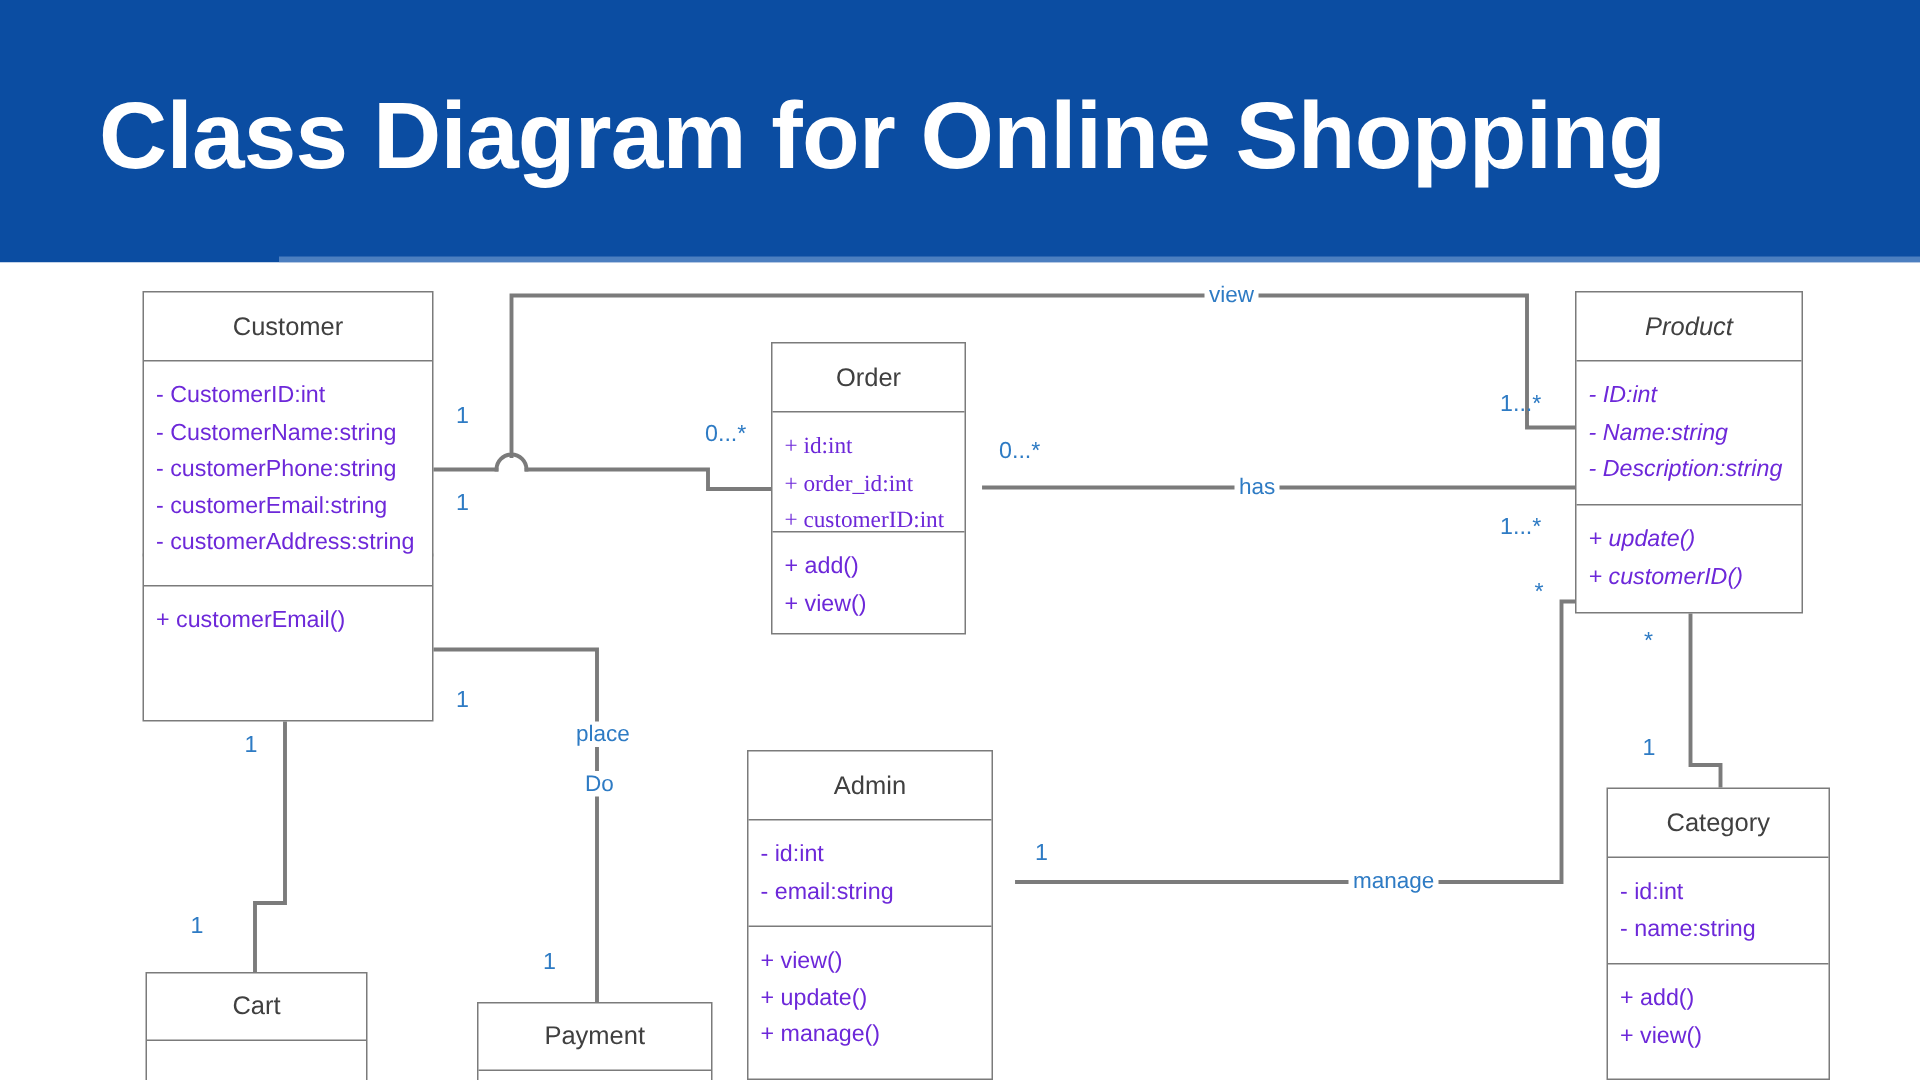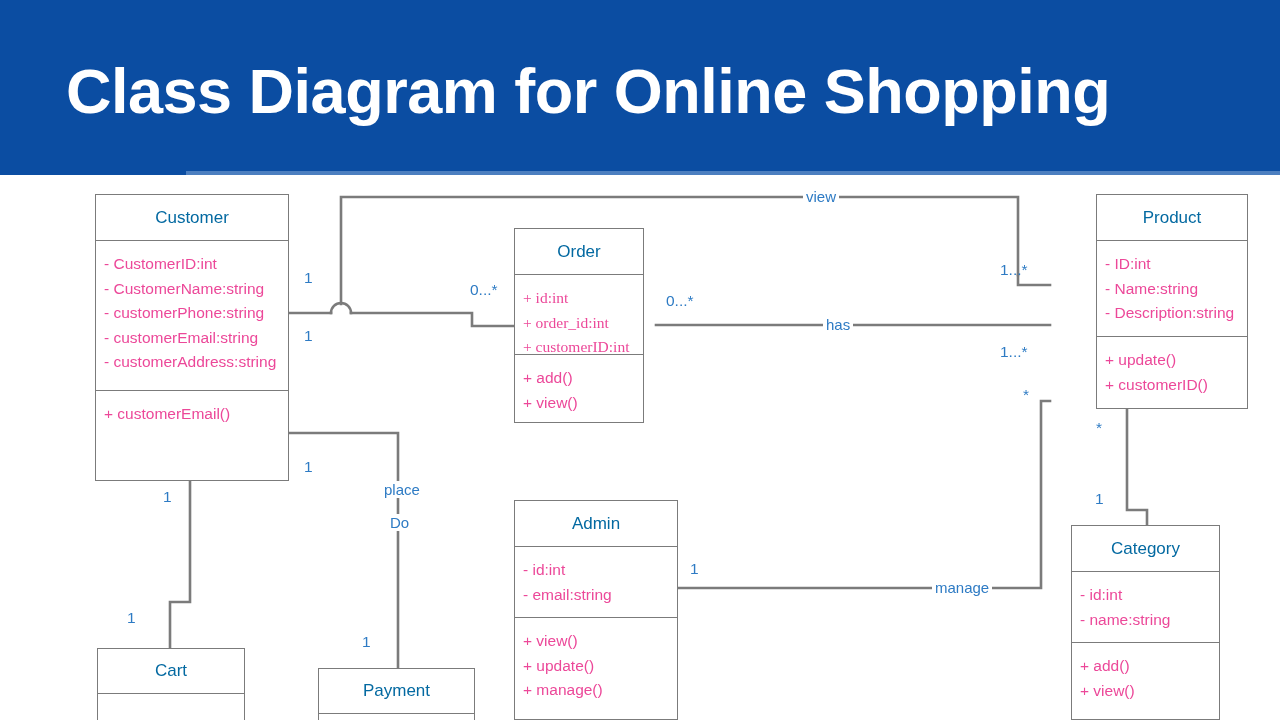--- a/index.html
+++ b/index.html
@@ -70,32 +70,32 @@
   .class-box {
     position: absolute;
     box-sizing: border-box;
     border: 1.6px solid #7b7b7b;
     background: #ffffff;
     z-index: 5;
   }
   .class-name {
     box-sizing: border-box;
     text-align: center;
-    color: #0369a1;
+    color: #404040;
     font-family: "Liberation Sans", sans-serif;
     font-size: 17px;
     border-bottom: 1.6px solid #7b7b7b;
     display: flex;
     align-items: center;
     justify-content: center;
   }
   .class-section {
     box-sizing: border-box;
     padding: 11px 8px 10px 8px;
-    color: #ec4899;
+    color: #6d28d9;
     font-family: "Liberation Sans", sans-serif;
     font-size: 15.5px;
     line-height: 24.6px;
   }
   .class-section.divided {
     border-bottom: 1.6px solid #7b7b7b;
   }
   .class-section .member {
     white-space: nowrap;
   }
@@ -190,34 +190,34 @@
         <div class="member">+ id:int</div>
         <div class="member">+ order_id:int</div>
         <div class="member">+ customerID:int</div>
       </div>
       <div class="class-section" style="height:69px;">
         <div class="member">+ add()</div>
         <div class="member">+ view()</div>
       </div>
     </div>
 
-    <div class="class-box" style="left:1096px; top:19px; width:152px; height:215px;">
+    <div class="class-box" style="left:1050px; top:19px; width:152px; height:215px;font-style:italic;">
       <div class="class-name" style="height:46px;">Product</div>
       <div class="class-section divided" style="height:96px;">
         <div class="member">- ID:int</div>
         <div class="member">- Name:string</div>
         <div class="member">- Description:string</div>
       </div>
       <div class="class-section" style="height:71px;">
         <div class="member">+ update()</div>
         <div class="member">+ customerID()</div>
       </div>
     </div>
 
-    <div class="class-box" style="left:514px; top:325px; width:164px; height:220px;">
+    <div class="class-box" style="left:498px; top:325px; width:164px; height:220px;">
       <div class="class-name" style="height:46px;">Admin</div>
       <div class="class-section divided" style="height:71px;">
         <div class="member">- id:int</div>
         <div class="member">- email:string</div>
       </div>
       <div class="class-section" style="height:101px;">
         <div class="member">+ view()</div>
         <div class="member">+ update()</div>
         <div class="member">+ manage()</div>
       </div>
@@ -242,21 +242,21 @@
 
     <div class="class-box" style="left:318px; top:493px; width:157px; height:100px;">
       <div class="class-name" style="height:45px;">Payment</div>
       <div class="class-section" style="height:55px;"></div>
     </div>
 
     <div class="edge-label" style="left:381px; top:306px;">place</div>
     <div class="edge-label" style="left:803px; top:13px;">view</div>
     <div class="edge-label" style="left:823px; top:141px;">has</div>
     <div class="edge-label" style="left:387px; top:339px;">Do</div>
-    <div class="edge-label" style="left:932px; top:404px;">manage</div>
+    <div class="edge-label" style="left:899px; top:404px;">manage</div>
 
     <div class="mult-label" style="left:304px; top:94px;">1</div>
     <div class="mult-label" style="left:304px; top:152px;">1</div>
     <div class="mult-label" style="left:470px; top:106px;">0...*</div>
     <div class="mult-label" style="left:666px; top:117px;">0...*</div>
     <div class="mult-label" style="left:1000px; top:86px;">1...*</div>
     <div class="mult-label" style="left:1000px; top:168px;">1...*</div>
     <div class="mult-label" style="left:1023px; top:211px;">*</div>
     <div class="mult-label" style="left:1096px; top:244px;">*</div>
     <div class="mult-label" style="left:1095px; top:315px;">1</div>

